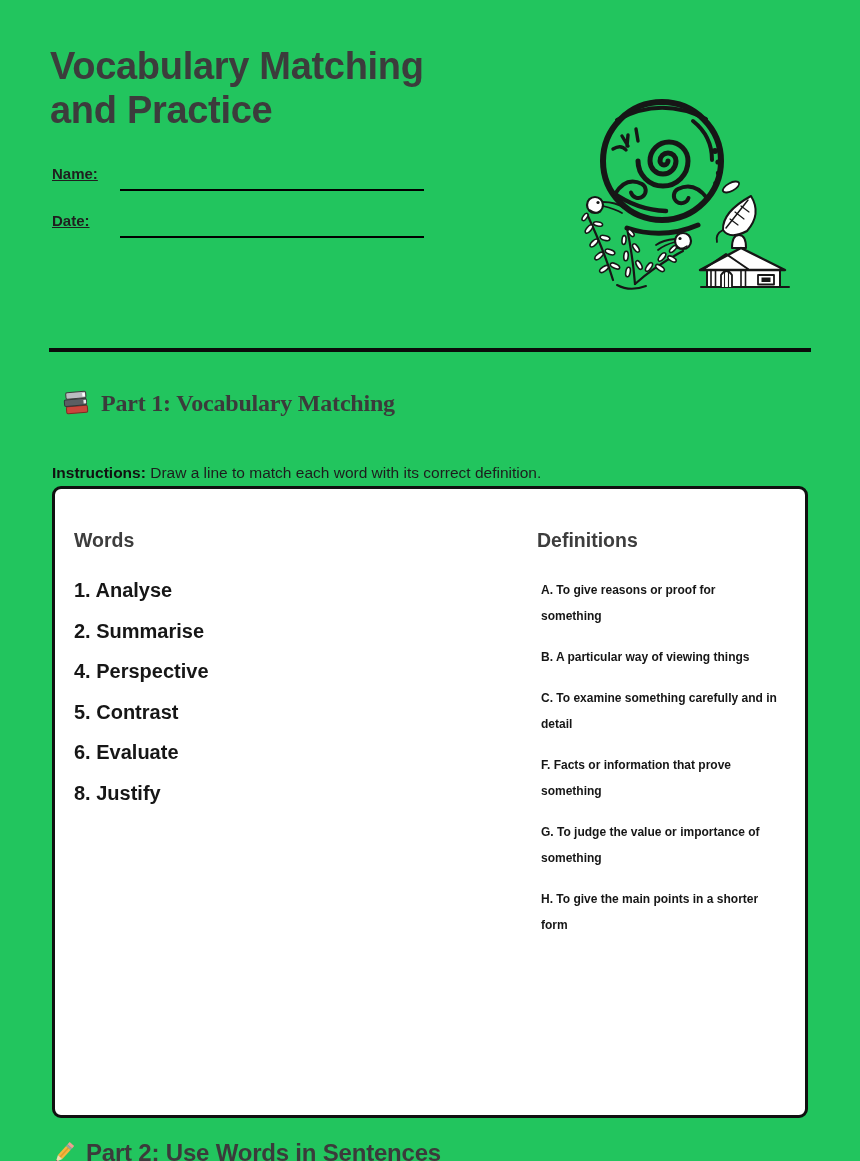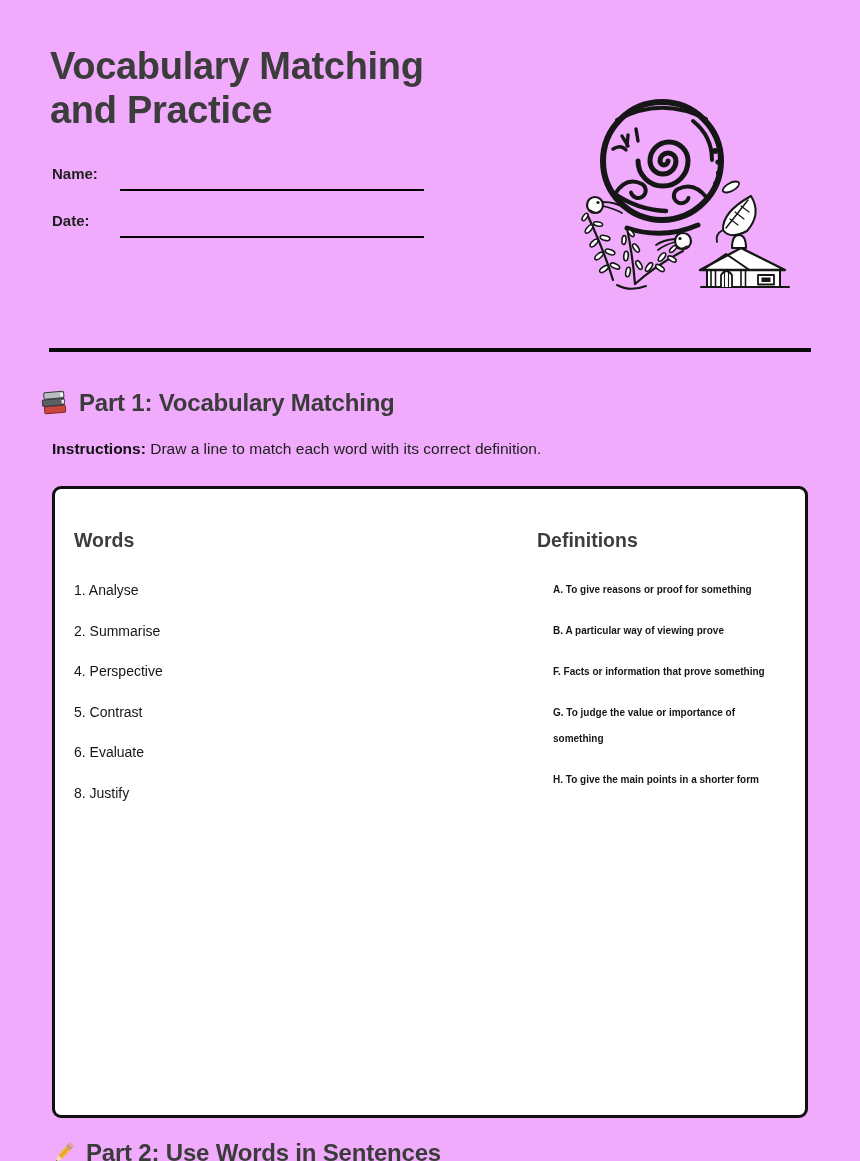--- a/index.html
+++ b/index.html
@@ -1,51 +1,51 @@
 <!DOCTYPE html>
 <html><head>
 <meta charset="utf-8">
 <style>
   html,body{margin:0;padding:0;background:#ffffff;}
   .page{
-    position:relative;width:860px;height:1161px;background:#f0abfc;overflow:hidden;
+    position:relative;width:860px;height:1161px;background:#22c55e;overflow:hidden;
     font-family:"Liberation Sans","DejaVu Sans",sans-serif;color:#161616;
   }
   .doc-title{
     position:absolute;left:50px;top:44px;width:480px;
     font-size:38px;line-height:44px;font-weight:700;color:#3c3c3c;letter-spacing:-0.3px;
   }
-  .field-label{position:absolute;left:52px;font-size:15px;font-weight:700;color:#1f1f1f;}
+  .field-label{position:absolute;left:52px;font-size:15px;font-weight:700;color:#1f1f1f;text-decoration:underline;}
   .field-label.name{top:165px;}
   .field-label.date{top:212px;}
   .fill-line{position:absolute;left:120px;width:300px;height:22px;border:0;border-bottom:2px solid #000;background:transparent;font-size:14px;padding:0 2px;outline:none;font-family:inherit;}
   .fill-line.name{top:167px;}
   .fill-line.date{top:214px;}
   .illustration{position:absolute;left:565px;top:88px;width:225px;height:205px;}
   .divider{position:absolute;left:49px;top:348px;width:762px;height:4px;background:#0b0b0b;}
   .section-head{
     position:absolute;display:flex;align-items:center;gap:9px;
     font-size:24px;font-weight:700;color:#3b3b3b;letter-spacing:-0.2px;white-space:nowrap;
   }
-  .section-head.p1{left:40px;top:388px;}
+  .section-head.p1{left:62px;top:388px;font-family:Liberation Serif, serif;}
   .section-head.p2{left:50px;top:1139px;}
   .section-head svg{display:block;flex:0 0 auto;}
-  .instructions{position:absolute;left:52px;top:440px;font-size:15.5px;color:#1d1d1d;}
+  .instructions{position:absolute;left:52px;top:464px;font-size:15.5px;color:#1d1d1d;}
   .instructions .lbl{font-weight:700;color:#111;}
   .match-box{
     position:absolute;left:52px;top:486px;width:756px;height:632px;box-sizing:border-box;
     border:3px solid #101010;border-radius:9px;background:#fff;
     display:flex;align-items:flex-start;padding:40px 0 0 19px;
   }
   .col{display:block;}
   .words-col{width:463px;flex:0 0 463px;}
   .defs-col{width:240px;flex:0 0 240px;}
   .col-header{font-size:19.5px;line-height:22px;font-weight:700;color:#3d3d3d;margin:0 12px 26px 0;}
-  .w-item{font-size:14px;line-height:26px;font-weight:400;color:#161616;margin:0 0 14.5px 0;}
-  .d-item{font-size:10px;line-height:26px;font-weight:700;color:#161616;margin:0 0 15px 16px;}
+  .w-item{font-size:20px;line-height:26px;font-weight:700;color:#161616;margin:0 0 14.5px 0;}
+  .d-item{font-size:12px;line-height:26px;font-weight:700;color:#161616;margin:0 0 15px 4px;}
   .ink{stroke:#161616;fill:none;stroke-linecap:round;stroke-linejoin:round;}
   .inkfill{fill:#161616;stroke:none;}
   .paper{fill:#ffffff;}
 </style>
 </head>
 <body>
 
 <div class="page">
 
   <div class="doc-title">
@@ -168,21 +168,22 @@
       <div class="w-item">1. Analyse</div>
       <div class="w-item">2. Summarise</div>
       <div class="w-item">4. Perspective</div>
       <div class="w-item">5. Contrast</div>
       <div class="w-item">6. Evaluate</div>
       <div class="w-item">8. Justify</div>
     </div>
     <div class="col defs-col">
       <div class="col-header">Definitions</div>
       <div class="d-item">A. To give reasons or proof for something</div>
-      <div class="d-item">B. A particular way of viewing prove</div>
+      <div class="d-item">B. A particular way of viewing things</div>
+      <div class="d-item">C. To examine something carefully and in detail</div>
       <div class="d-item">F. Facts or information that prove something</div>
       <div class="d-item">G. To judge the value or importance of something</div>
       <div class="d-item">H. To give the main points in a shorter form</div>
     </div>
   </div>
 
   <div class="section-head p2">
     <svg width="27" height="27" viewBox="0 0 27 27" aria-hidden="true">
       <g transform="rotate(42 13.5 13.5)">
         <rect x="10.4" y="0.8" width="6" height="3.2" fill="#ef9f90"></rect>

